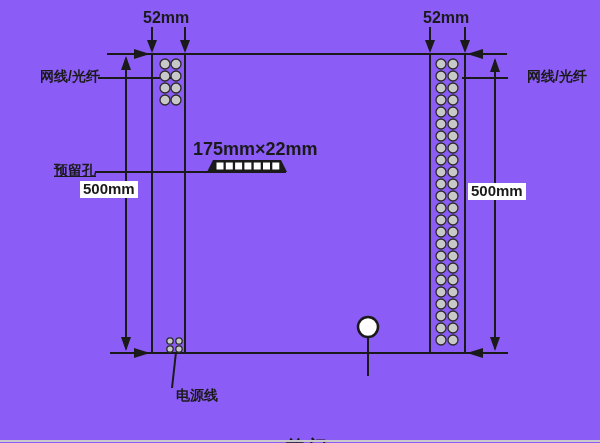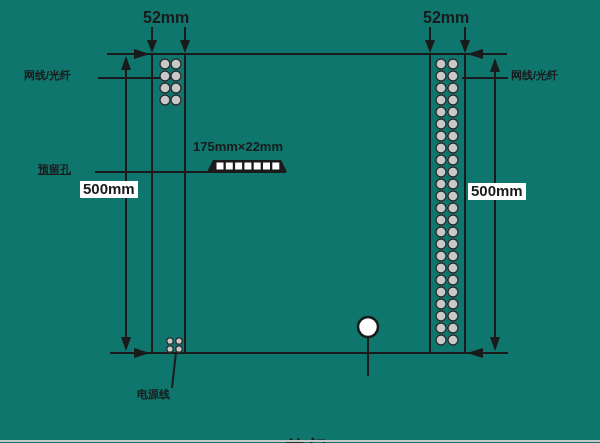--- a/index.html
+++ b/index.html
@@ -1,26 +1,26 @@
 <!DOCTYPE html>
 <html><head>
 <meta charset="utf-8">
 <style>
   html,body{margin:0;padding:0;background:#ffffff;}
   .stage{
-    position:relative;width:600px;height:443px;background:#0f766e;overflow:hidden;
+    position:relative;width:600px;height:443px;background:#8b5cf6;overflow:hidden;
     font-family:"Liberation Sans",sans-serif;color:#1a1a1a;
   }
   .stage svg{position:absolute;left:0;top:0;}
   .lbl{
     position:absolute;font-weight:bold;color:#1a1a1a;white-space:nowrap;
     font-family:"Liberation Sans",sans-serif;line-height:1.1;
   }
   .dim{font-size:16px;}
-  .cn{font-size:11px;}
+  .cn{font-size:14px;margin-left:16px;}
   .overline{background:#ffffff;padding:0 3px;text-align:center;}
   .caption{font-size:18px;letter-spacing:5px;}
   .page-bottom-rule{
     position:absolute;left:0;top:440px;width:600px;height:2px;background:#c9c9c9;
   }
 </style>
 </head>
 <body>
 
 <div class="stage">
@@ -157,23 +157,23 @@
   </svg>
 
   <div class="lbl dim" style="left:143px;top:9px;">52mm</div>
   <div class="lbl dim" style="left:423px;top:9px;">52mm</div>
 
   <div class="lbl cn" style="left:24px;top:69px;">网线/光纤</div>
   <div class="lbl cn" style="left:511px;top:69px;">网线/光纤</div>
 
   <div class="lbl cn" style="left:38px;top:163px;text-decoration:underline;">预留孔</div>
 
-  <div class="lbl" style="left:193px;top:140px;font-size:13px;">175mm×22mm</div>
+  <div class="lbl" style="left:193px;top:140px;font-size:18px;">175mm×22mm</div>
 
   <div class="lbl dim overline" style="left:80px;top:181px;font-size:15px;">500mm</div>
   <div class="lbl dim overline" style="left:468px;top:183px;font-size:15px;">500mm</div>
 
-  <div class="lbl cn" style="left:137px;top:388px;">电源线</div>
+  <div class="lbl cn" style="left:160px;top:388px;">电源线</div>
 
   <div class="lbl caption" style="left:286px;top:393px;margin-top:45px;">前门</div>
 
   <div class="page-bottom-rule"></div>
 </div>
 
 </body></html>

